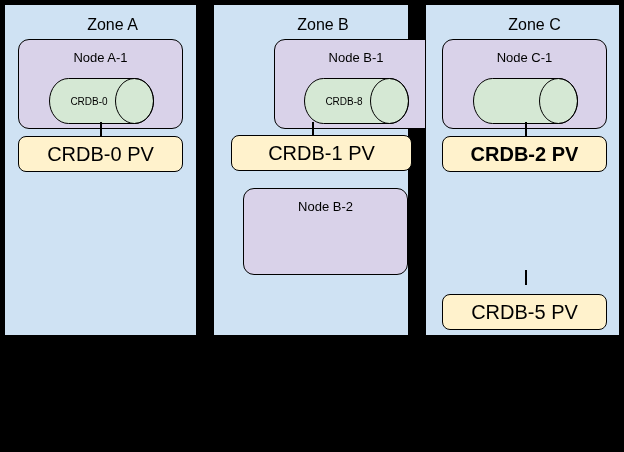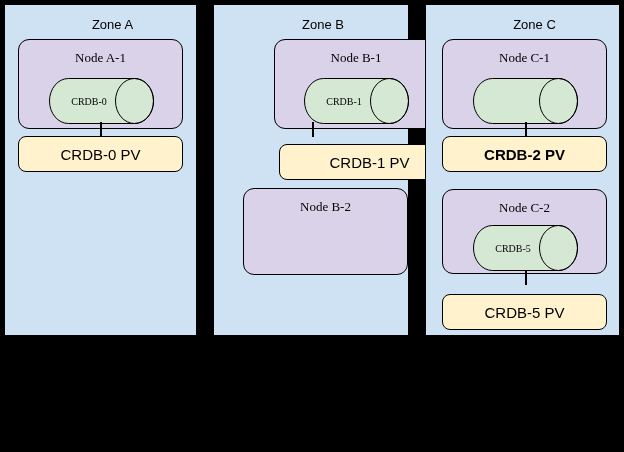--- a/index.html
+++ b/index.html
@@ -21,30 +21,29 @@
   }
   .canvas { position: relative; width: 624px; height: 452px; }
   .zone {
     position: absolute;
     background: var(--zone-fill);
     border: 1px solid var(--border);
   }
   .zone-label {
     text-align: center;
     padding-top: 12px;
-    font-size: 13px;
+    font-size: 16px;
     line-height: 15px;
     padding-left: 24px;
   }
   .node {
     position: absolute;
     background: var(--node-fill);
     border: 1px solid var(--border);
     border-radius: 11px;
-    font-family: Liberation Serif, serif;
   }
   .node-label {
     text-align: center;
     padding-top: 10px;
     font-size: 13px;
     line-height: 15px;
   }
   .cylinder { position: absolute; width: 105px; height: 46px; }
   .cylinder svg { display: block; }
   .cyl-body { fill: var(--cylinder-fill); stroke: var(--border); stroke-width: 1; }
@@ -59,36 +58,36 @@
     position: absolute;
     width: 2px;
     background: var(--border);
   }
   .pv {
     position: absolute;
     background: var(--pv-fill);
     border: 1px solid var(--border);
     border-radius: 8px;
     display: flex; align-items: center; justify-content: center;
-    font-size: 15px;
+    font-size: 20px;
   }
   
   .zone-a { left: 4px;   top: 4px; width: 193px; height: 332px; }
   .zone-b { left: 213px; top: 4px; width: 196px; height: 332px; }
   .zone-c { left: 425px; top: 4px; width: 195px; height: 332px; }
   
   .node-a1      { left: 13px; top: 34px;  width: 165px; height: 90px; }
   .cyl-a1       { left: 30px; top: 38px; }
   .conn-a1      { left: 95px; top: 117px; height: 15px; }
   .pv-a1        { left: 13px; top: 131px; width: 165px; height: 36px; }
   
   .node-b1      { left: 17px; top: 34px;  width: 164px; height: 90px; margin-left: 43px; }
   .cyl-b1       { left: 29px; top: 38px; }
   .conn-b1      { left: 98px; top: 117px; height: 15px; }
-  .pv-b1        { left: 17px; top: 139px; width: 181px; height: 36px; margin-left: 48px; }
+  .pv-b1        { left: 17px; top: 130px; width: 181px; height: 36px; }
   .node-b2      { left: 17px; top: 183px; width: 165px; height: 87px; margin-left: 12px; }
   
   .node-c1      { left: 16px; top: 34px;  width: 165px; height: 90px; }
   .cyl-c1       { left: 30px; top: 38px; }
   .conn-c1      { left: 99px; top: 117px; height: 15px; }
   .pv-c1        { left: 16px; top: 131px; width: 165px; height: 36px; font-weight: bold; }
   .node-c2      { left: 16px; top: 184px; width: 165px; height: 85px; }
   .cyl-c2       { left: 30px; top: 35px; }
   .conn-c2      { left: 99px; top: 265px; height: 15px; }
   .pv-c2        { left: 16px; top: 279px; width: 165px; height: 36px; margin-top: 10px; }
@@ -118,21 +117,21 @@
 
   <div class="zone zone-b">
     <div class="zone-label">Zone B</div>
     <div class="node node-b1">
       <div class="node-label">Node B-1</div>
       <div class="cylinder cyl-b1">
         <svg width="105" height="46" viewBox="0 0 105 46">
           <path class="cyl-body" d="M 19.5 0.5 L 85.5 0.5 A 19 22.5 0 0 1 85.5 45.5 L 19.5 45.5 A 19 22.5 0 0 1 19.5 0.5 Z"></path>
           <ellipse class="cyl-cap" cx="85.5" cy="23" rx="19" ry="22.5"></ellipse>
         </svg>
-        <span class="cyl-label">CRDB-1</span>
+        <span class="cyl-label">CRDB-8</span>
       </div>
     </div>
     <div class="connector conn-b1"></div>
     <div class="pv pv-b1">
       <span>CRDB-1 PV</span>
     </div>
     <div class="node node-b2">
       <div class="node-label">Node B-2</div>
     </div>
   </div>
@@ -145,29 +144,19 @@
         <svg width="105" height="46" viewBox="0 0 105 46">
           <path class="cyl-body" d="M 19.5 0.5 L 85.5 0.5 A 19 22.5 0 0 1 85.5 45.5 L 19.5 45.5 A 19 22.5 0 0 1 19.5 0.5 Z"></path>
           <ellipse class="cyl-cap" cx="85.5" cy="23" rx="19" ry="22.5"></ellipse>
         </svg>
       </div>
     </div>
     <div class="connector conn-c1"></div>
     <div class="pv pv-c1">
       <span>CRDB-2 PV</span>
     </div>
-    <div class="node node-c2">
-      <div class="node-label">Node C-2</div>
-      <div class="cylinder cyl-c2">
-        <svg width="105" height="46" viewBox="0 0 105 46">
-          <path class="cyl-body" d="M 19.5 0.5 L 85.5 0.5 A 19 22.5 0 0 1 85.5 45.5 L 19.5 45.5 A 19 22.5 0 0 1 19.5 0.5 Z"></path>
-          <ellipse class="cyl-cap" cx="85.5" cy="23" rx="19" ry="22.5"></ellipse>
-        </svg>
-        <span class="cyl-label">CRDB-5</span>
-      </div>
-    </div>
     <div class="connector conn-c2"></div>
     <div class="pv pv-c2">
       <span>CRDB-5 PV</span>
     </div>
   </div>
 
 </div>
 
 </body></html>

